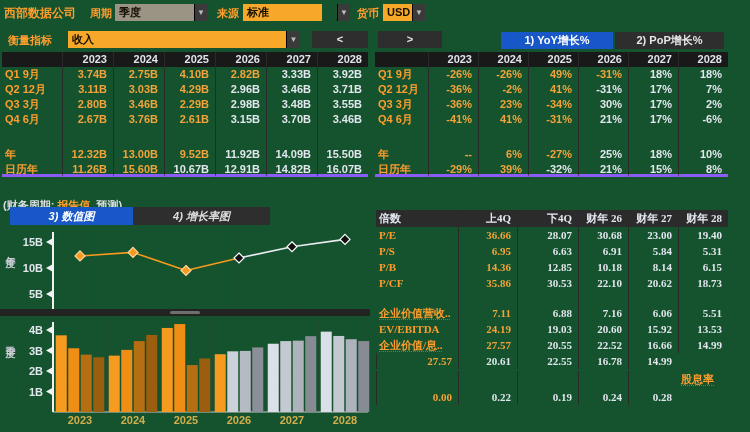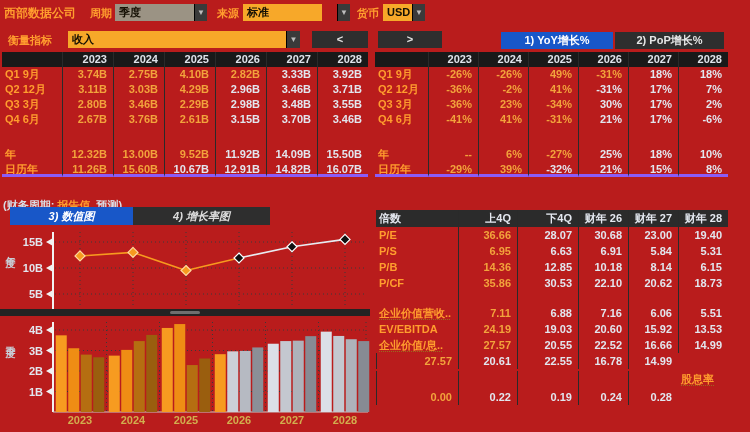--- a/index.html
+++ b/index.html
@@ -4,41 +4,41 @@
 <style>
   :root{
     --orange:#ff9d2e; --val-act:#f2a33c; --val-est:#e2e6ee;
     --blue:#1857c8; --amber:#f7a829; --ddgray:#9b9384;
     --grid:#2a2a2a; --hdrbg:#191919; --btnbg:#2e2e2e;
   }
   *{margin:0;padding:0;box-sizing:border-box;}
   html,body{background:#000;}
   body{width:750px;height:432px;position:relative;overflow:hidden;
        font-family:"Liberation Sans",sans-serif;font-size:11px;color:#ddd;}
-  #app{position:absolute;inset:0;background:#b91c1c;}
+  #app{position:absolute;inset:0;background:#14532d;}
   .abs{position:absolute;}
   .olabel{color:var(--orange);font-weight:700;white-space:nowrap;}
   .dd{height:17px;line-height:16px;padding:0 4px;color:#151004;font-weight:700;overflow:hidden;white-space:nowrap;}
   .dd-amber{background:var(--amber);}
   .dd-gray{background:var(--ddgray);}
   .dd-arrow{height:17px;background:#3a3a3a;color:#bdbdbd;font-size:8px;text-align:center;line-height:17px;border-left:1px solid #000;}
   .btn{height:17px;line-height:17px;text-align:center;background:var(--btnbg);color:#e6e6e6;font-weight:700;}
   .btn-blue{background:var(--blue);color:#fff;}
   .tab{height:18px;line-height:18px;text-align:center;font-weight:700;font-style:italic;}
   .tbl{display:grid;}
   .tbl .cell{height:15px;line-height:15px;text-align:right;padding-right:6px;
              border-left:1px solid var(--grid);overflow:hidden;white-space:nowrap;font-weight:700;}
   .tbl .rowlabel{text-align:left;padding-left:3px;border-left:none;color:var(--orange);}
   .tbl .hdr{background:var(--hdrbg);color:#dfe3ea;}
   .tbl .act{color:var(--val-act);}
   .tbl .est{color:var(--val-est);}
   .tbl .gap{height:20px;border-left:1px solid var(--grid);}
   .tbl .gap.first{border-left:none;}
   .tbl .botline{border-bottom:3px solid #8b5cf6;}
-  .mult{display:grid;grid-template-columns:82px 59px 61px 50px 50px 50px;}
+  .mult{display:grid;grid-template-columns:82px 59px 61px 50px 50px 50px;font-family:Liberation Serif, serif;}
   .mult .cell{height:16px;line-height:16px;text-align:right;padding-right:6px;
               border-left:1px solid var(--grid);font-weight:700;white-space:nowrap;overflow:hidden;}
   .mult .rowlabel{text-align:left;padding-left:3px;border-left:none;color:var(--orange);}
   .mult .hdr{background:#2b2b2b;color:#e4e8f0;height:17px;line-height:17px;}
   .mult .c1{color:var(--val-act);}
   .mult .cw{color:var(--val-est);}
   .mult .trunc{text-decoration:underline dotted #9a6a1e;text-underline-offset:2px;}
   .vlabel{writing-mode:vertical-rl;color:#c8ccd4;font-size:10px;letter-spacing:2px;font-weight:700;}
   .splitter{background:#232323;}
   .splitter .handle{position:absolute;left:170px;top:2px;width:30px;height:3px;background:#6f6f6f;border-radius:2px;}

